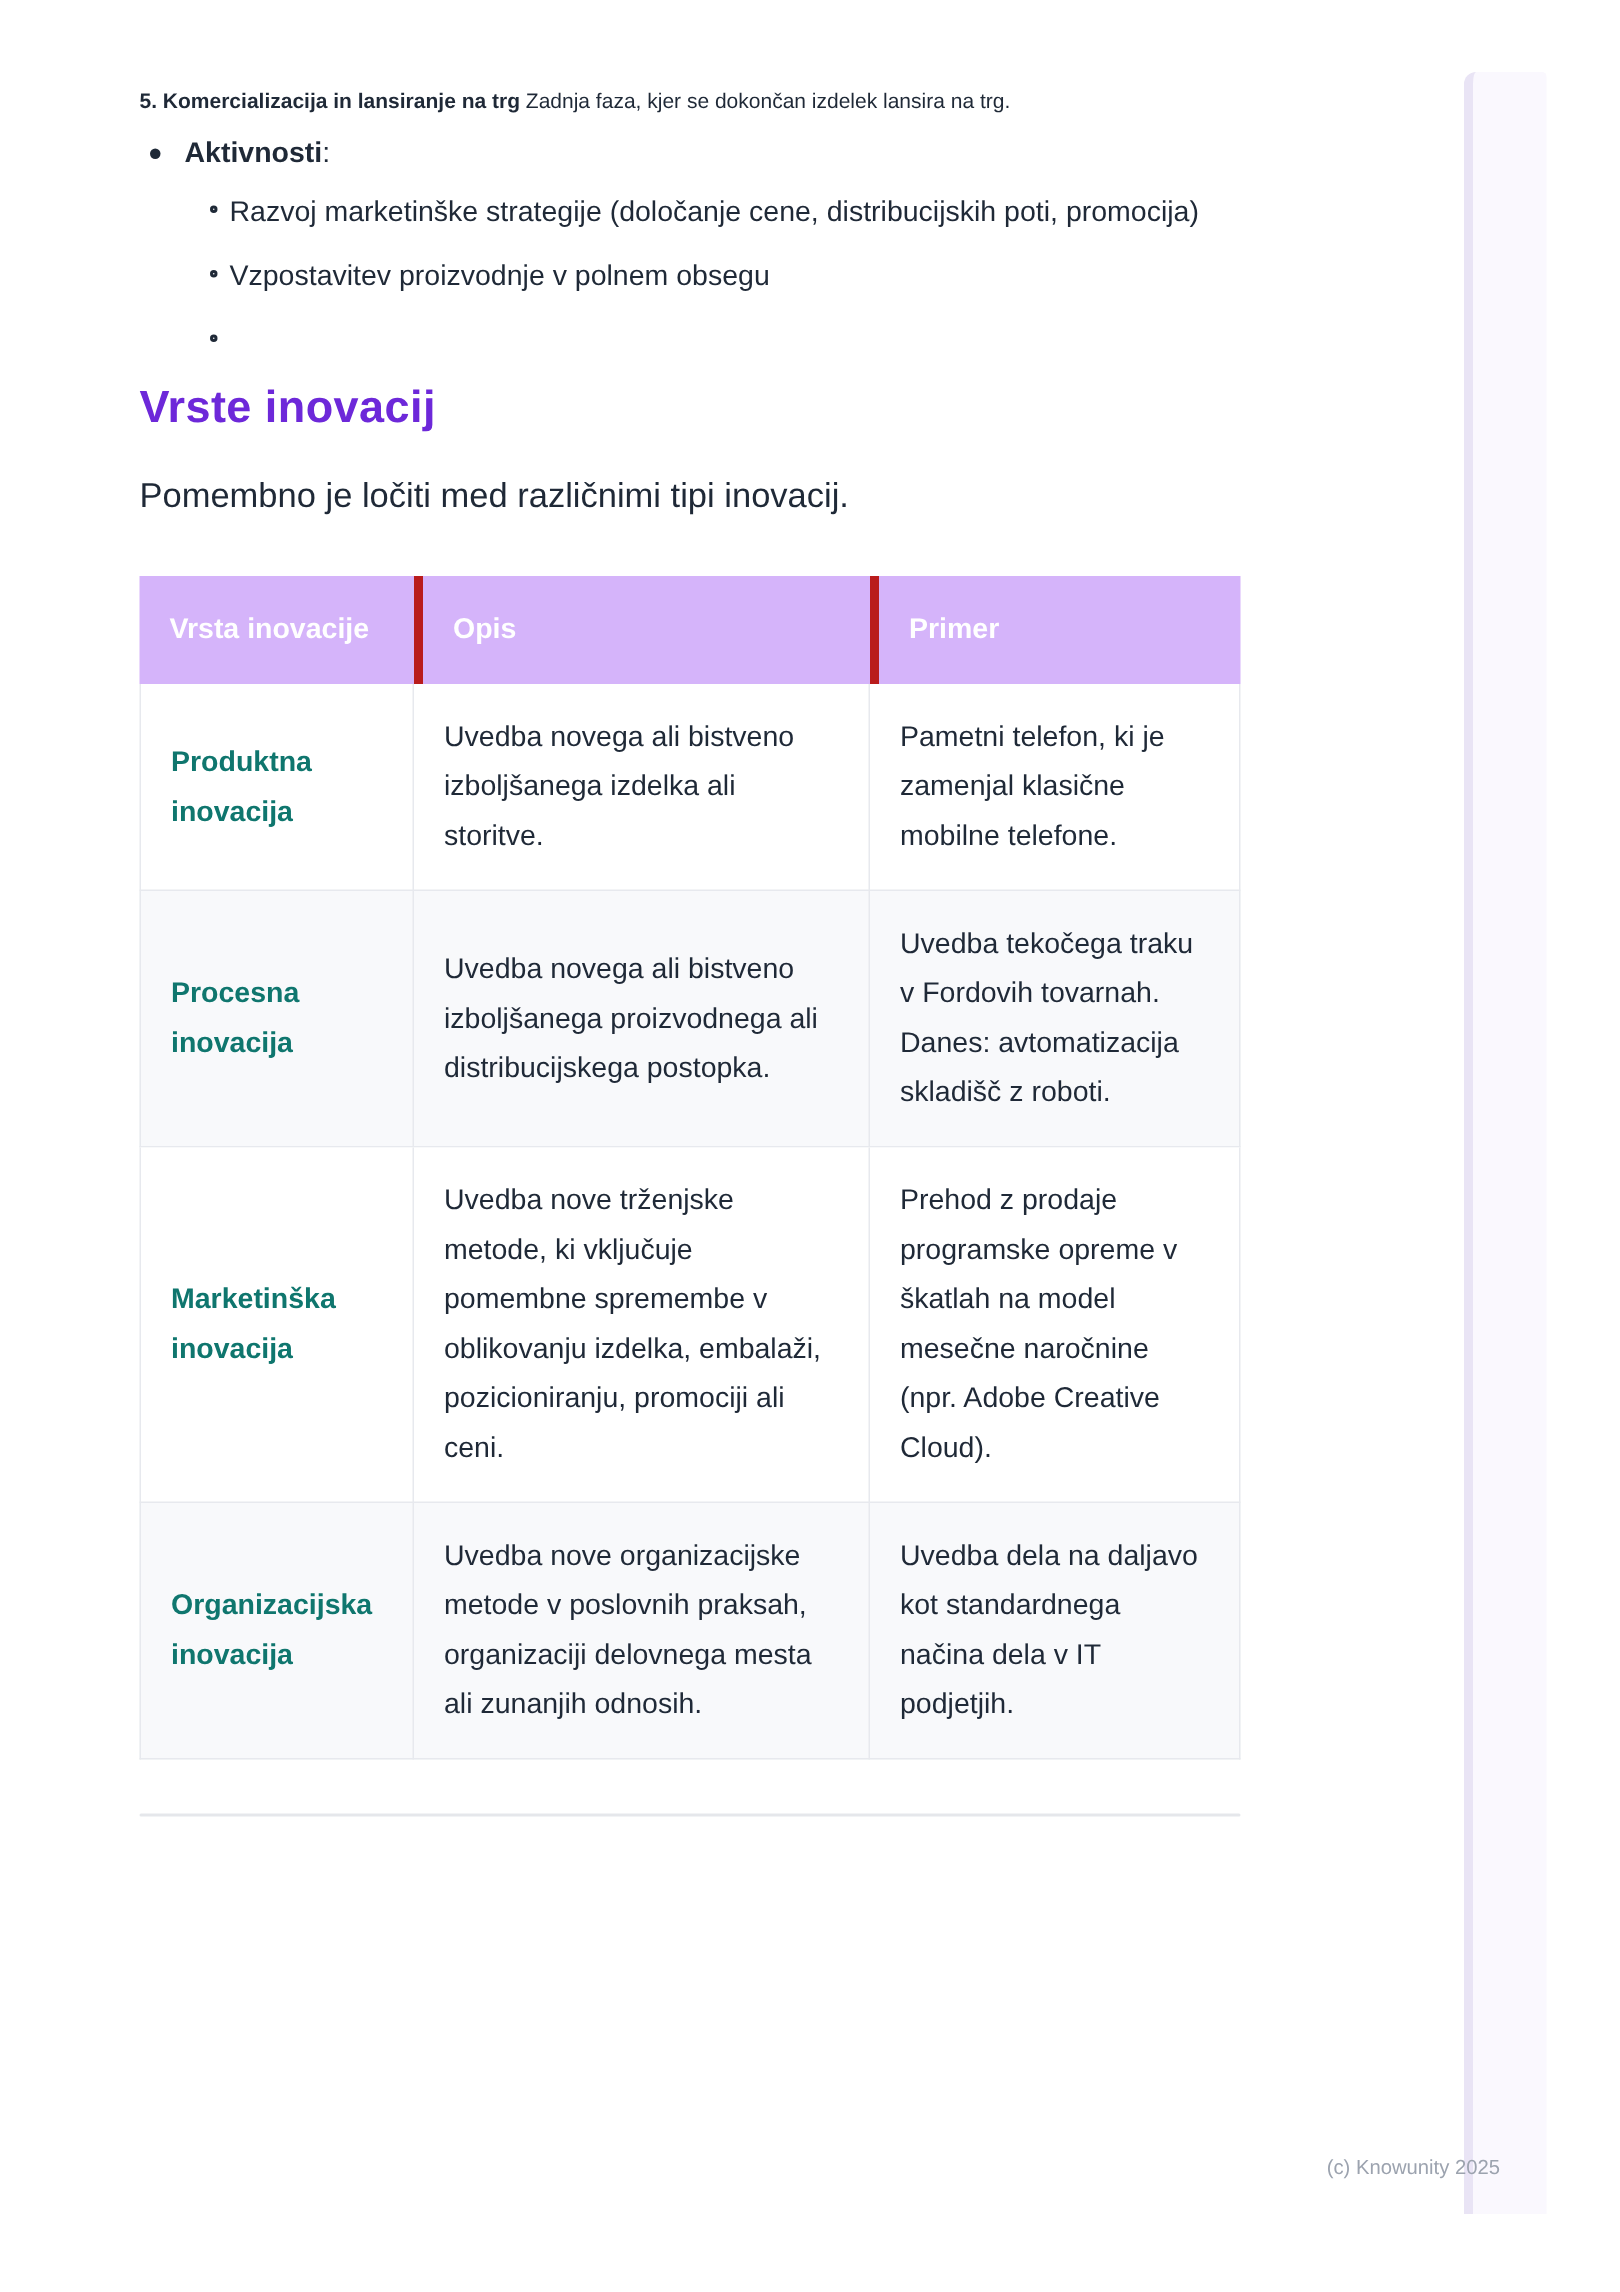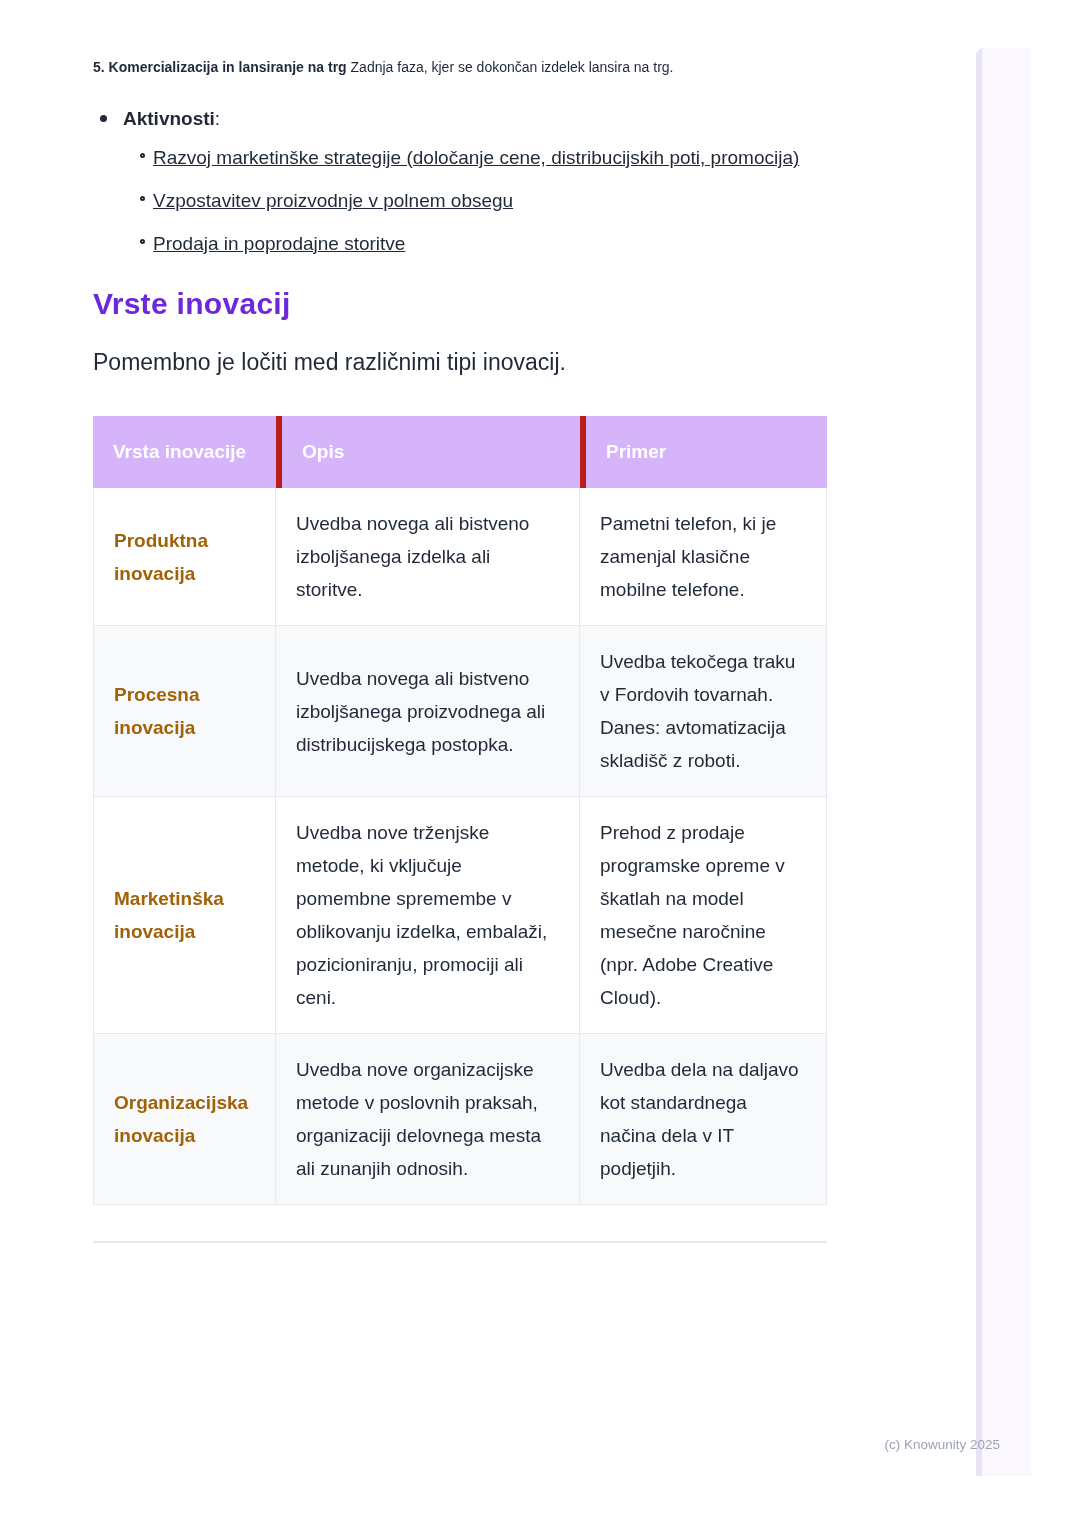--- a/index.html
+++ b/index.html
@@ -33,37 +33,37 @@
 
   p.lead {
     margin: 49px 0 0;
     width: 726px;
     font-size: 14px;
     line-height: 37px;
     text-align: justify;
   }
   .lead b { font-weight: bold; }
 
-  .list { margin-top: 16px; }
+  .list { margin-top: 0; }
   .li-1 {
     display: flex;
     align-items: flex-start;
     font-size: 19px;
     line-height: 33px;
   }
   .li-1 .disc {
     flex: 0 0 auto;
     width: 7px; height: 7px;
     border-radius: 50%;
     background: #1f2937;
     margin: 13px 16px 0 7px;
   }
   .li-1 .lbl b { font-weight: bold; }
 
-  .sublist { margin-top: 6px; text-decoration: underline; }
+  .sublist { margin-top: 6px; }
   .li-2 {
     display: flex;
     align-items: flex-start;
     font-size: 19px;
     line-height: 33px;
     margin: 0 0 10px 47px;
   }
   .li-2 .ring {
     flex: 0 0 auto;
     width: 5px; height: 5px;
@@ -118,21 +118,21 @@
     border-right: 1px solid #e7e9ee;
     padding: 19px 20px;
     font-size: 19px;
     line-height: 33px;
     vertical-align: middle;
     color: #1f2937;
   }
   table.inv tbody td:first-child {
     border-left: 1px solid #e7e9ee;
     font-weight: bold;
-    color: #a16207;
+    color: #0f766e;
   }
   table.inv tbody tr.alt td { background: #f8f9fb; }
 
   .divider {
     margin-top: 36px;
     width: 734px; height: 2px;
     background: #e5e7eb;
     border-radius: 2px;
   }
 
@@ -162,21 +162,20 @@
       <div class="li-2">
         <span class="ring"></span>
         <span>Razvoj marketinške strategije (določanje cene, distribucijskih poti, promocija)</span>
       </div>
       <div class="li-2">
         <span class="ring"></span>
         <span>Vzpostavitev proizvodnje v polnem obsegu</span>
       </div>
       <div class="li-2">
         <span class="ring"></span>
-        <span>Prodaja in poprodajne storitve</span>
       </div>
     </div>
   </div>
 
   <h2 class="section">Vrste inovacij</h2>
 
   <p class="intro">Pomembno je ločiti med različnimi tipi inovacij.</p>
 
   <table class="inv">
     <colgroup>

